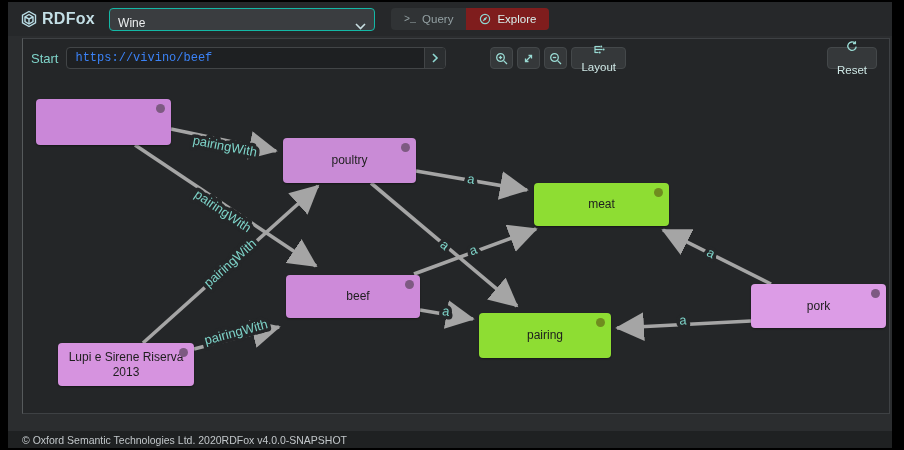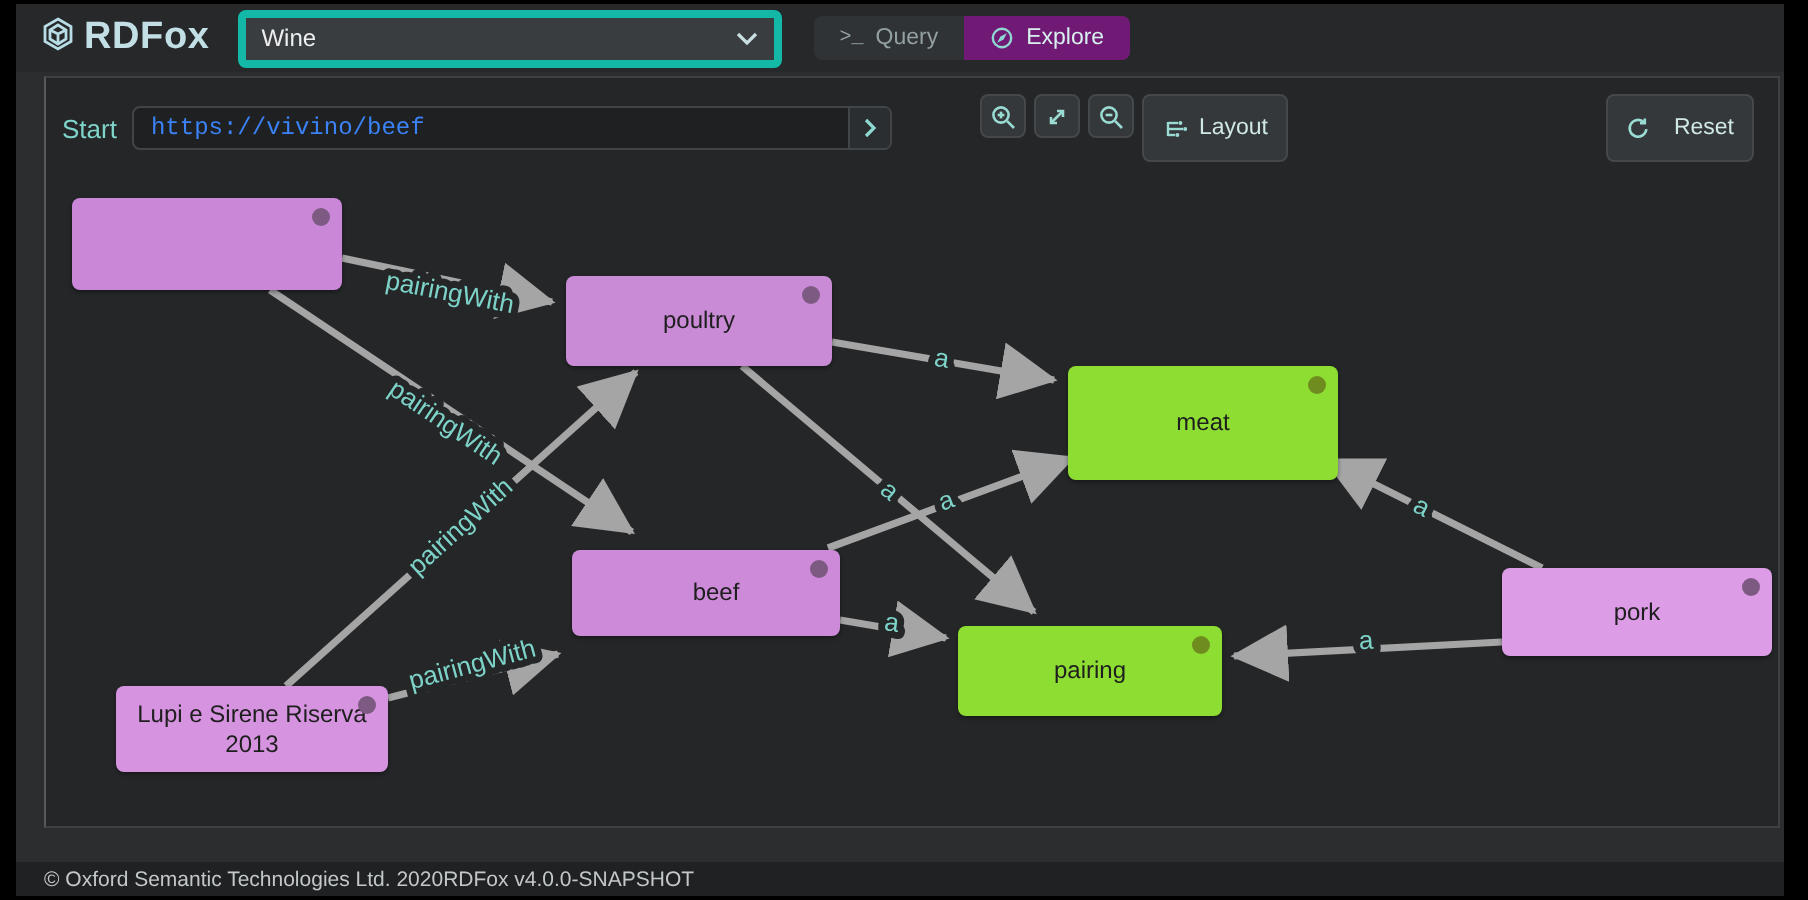--- a/index.html
+++ b/index.html
@@ -1,41 +1,41 @@
 <!DOCTYPE html>
 <html><head>
 <meta charset="utf-8">
 <style>
   html,body{margin:0;padding:0;background:#000;width:904px;height:450px;overflow:hidden;
     font-family:"Liberation Sans","DejaVu Sans",sans-serif;}
   .app{position:absolute;left:8px;right:12px;top:2px;bottom:2px;background:#2b2d2f;
     display:flex;flex-direction:column;}
   
   .header{height:34px;background:#26282a;display:flex;align-items:center;padding:0 12px;flex:0 0 auto;}
-  .brand{display:flex;align-items:flex-start;gap:4px;color:#c3dfe6;font-size:19px;font-weight:bold;letter-spacing:.3px;}
-  .ds-select{margin-left:14px;width:248px;height:21px;background:#3a3d40;border:4px solid #14b8a6;border-radius:4px;
-    display:flex;align-items:center;padding:0 8px;color:#eceeef;font-size:12px;cursor:pointer;}
+  .brand{display:flex;align-items:flex-end;gap:4px;color:#c3dfe6;font-size:16px;font-weight:bold;letter-spacing:.3px;}
+  .ds-select{margin-left:14px;width:248px;height:21px;background:#3a3d40;border:1px solid #14b8a6;border-radius:4px;
+    display:flex;align-items:flex-end;padding:0 8px;color:#eceeef;font-size:12px;cursor:pointer;}
   .ds-select .chev{margin-left:auto;}
   .btn-group{margin-left:16px;display:flex;background:#303335;border-radius:4px;overflow:hidden;height:22px;}
   .seg{display:flex;align-items:center;gap:6px;padding:0 13px;font-size:11.5px;cursor:pointer;}
   .seg.query{color:#93a0a3;}
-  .seg.explore{background:#701a75;color:#d9f1ee;}
+  .seg.explore{background:#7f1d1d;color:#d9f1ee;}
   .mono{font-family:"Liberation Mono","DejaVu Sans Mono",monospace;font-size:10px;}
   
   .main{flex:1 1 auto;padding:2px 2px 0 14px;}
   .panel{position:relative;width:866px;height:374px;background:#242628;border:1px solid #3e4144;border-left-color:#565a5c;}
   .ptoolbar{position:relative;z-index:3;display:flex;align-items:center;padding:8px 8px 0 8px;}
   .start-label{color:#7fd4ca;font-size:13px;margin-right:8px;}
   .start-wrap{display:flex;width:378px;height:20px;background:#1e2022;border:1px solid #424547;border-radius:4px;overflow:hidden;}
   .start-input{flex:1;background:transparent;border:none;outline:none;color:#3b82f6;font-size:12px;padding:0 8px;
     font-family:Liberation Mono, monospace;}
   .start-go{width:20px;background:#2b2e30;border-left:1px solid #424547;display:flex;align-items:center;justify-content:center;cursor:pointer;}
   .tbtn{height:22px;min-width:22px;background:#35383a;border:1px solid #44484a;border-radius:4px;display:flex;
     align-items:center;justify-content:center;gap:5px;color:#cfe8e6;font-size:11.5px;cursor:pointer;padding:0 4px;box-sizing:border-box;}
-  .tbtn.lbl{padding:16px 9px;}
+  .tbtn.lbl{padding:4px 9px;flex-direction:column;}
   .zgroup{display:flex;gap:4px;margin-left:44px;}
   .reset{margin-left:auto;margin-right:4px;gap:12px;}
   
   .graph-layer{position:absolute;inset:0;z-index:1;}
   .gnode{position:absolute;border-radius:4px;display:flex;align-items:center;justify-content:center;
     text-align:center;color:#1e1e1e;font-size:12px;line-height:1.25;padding:2px 10px;box-sizing:border-box;cursor:pointer;
     box-shadow:0 1px 2px rgba(0,0,0,.4);}
   .gdot{position:absolute;top:5px;right:6px;width:9px;height:9px;border-radius:50%;}
   svg text.elabel{font-family:"Liberation Sans","DejaVu Sans",sans-serif;font-size:13px;fill:#7dd3c8;
     paint-order:stroke;stroke:#242628;stroke-width:7px;stroke-linejoin:round;}
@@ -197,21 +197,21 @@
             </g>
             <g>
               <line x1="728" y1="282" x2="594" y2="289" stroke="#a5a5a5" stroke-width="3.6" marker-end="url(#arr)"></line>
               <text x="660" y="281" class="elabel" text-anchor="middle" dominant-baseline="central" transform="rotate(-3 660 281)">a</text>
             </g>
           </svg><div class="gnode" style="left: 13px; top: 60px; width: 135px; height: 46px; background: rgb(202, 135, 216);">
             <span class="gdot" style="background: rgb(125, 90, 130);"></span>
           </div><div class="gnode" style="left: 260px; top: 99px; width: 133px; height: 45px; background: rgb(201, 139, 214);">
             <span>poultry</span>
             <span class="gdot" style="background: rgb(125, 90, 130);"></span>
-          </div><div class="gnode" style="left: 511px; top: 144px; width: 135px; height: 57px; background: rgb(142, 221, 51);">
+          </div><div class="gnode" style="left: 511px; top: 144px; width: 135px; height: 43px; background: rgb(142, 221, 51);">
             <span>meat</span>
             <span class="gdot" style="background: rgb(111, 140, 31);"></span>
           </div><div class="gnode" style="left: 263px; top: 236px; width: 134px; height: 43px; background: rgb(205, 138, 217); padding-left: 20px;">
             <span>beef</span>
             <span class="gdot" style="background: rgb(125, 90, 130);"></span>
           </div><div class="gnode" style="left: 456px; top: 274px; width: 132px; height: 45px; background: rgb(142, 221, 51);">
             <span>pairing</span>
             <span class="gdot" style="background: rgb(111, 140, 31);"></span>
           </div><div class="gnode" style="left: 728px; top: 245px; width: 135px; height: 44px; background: rgb(220, 156, 230);">
             <span>pork</span>

